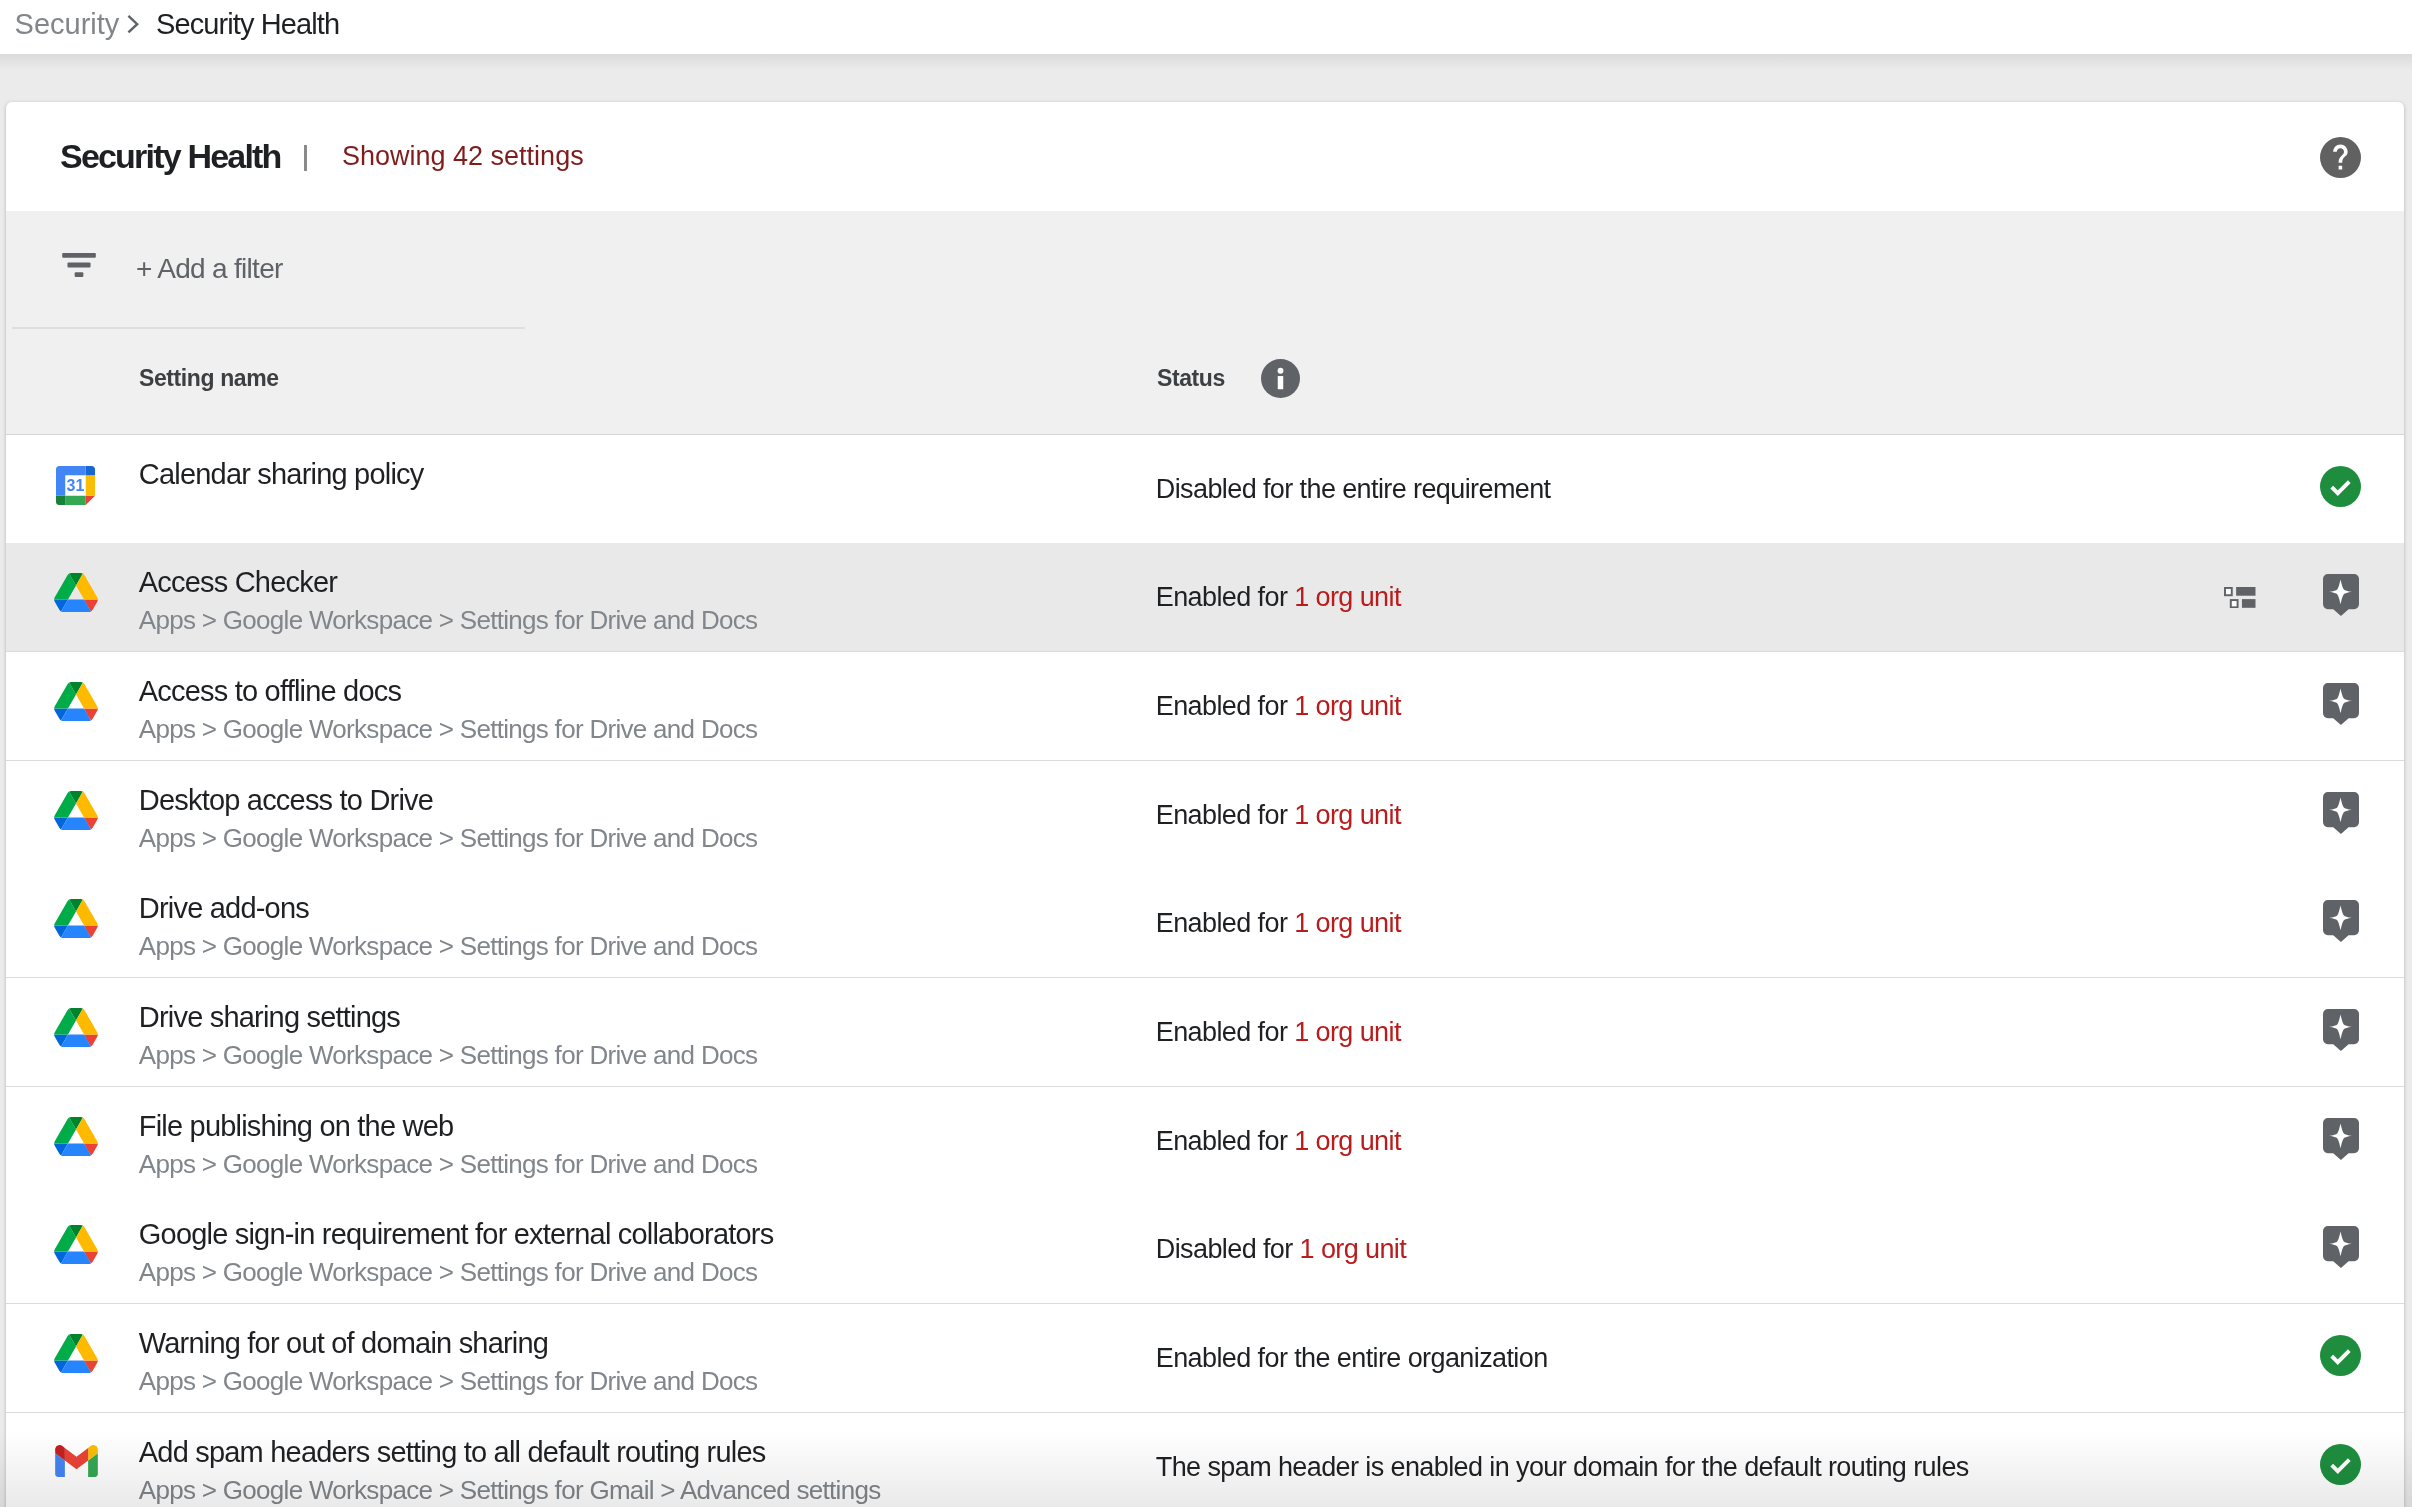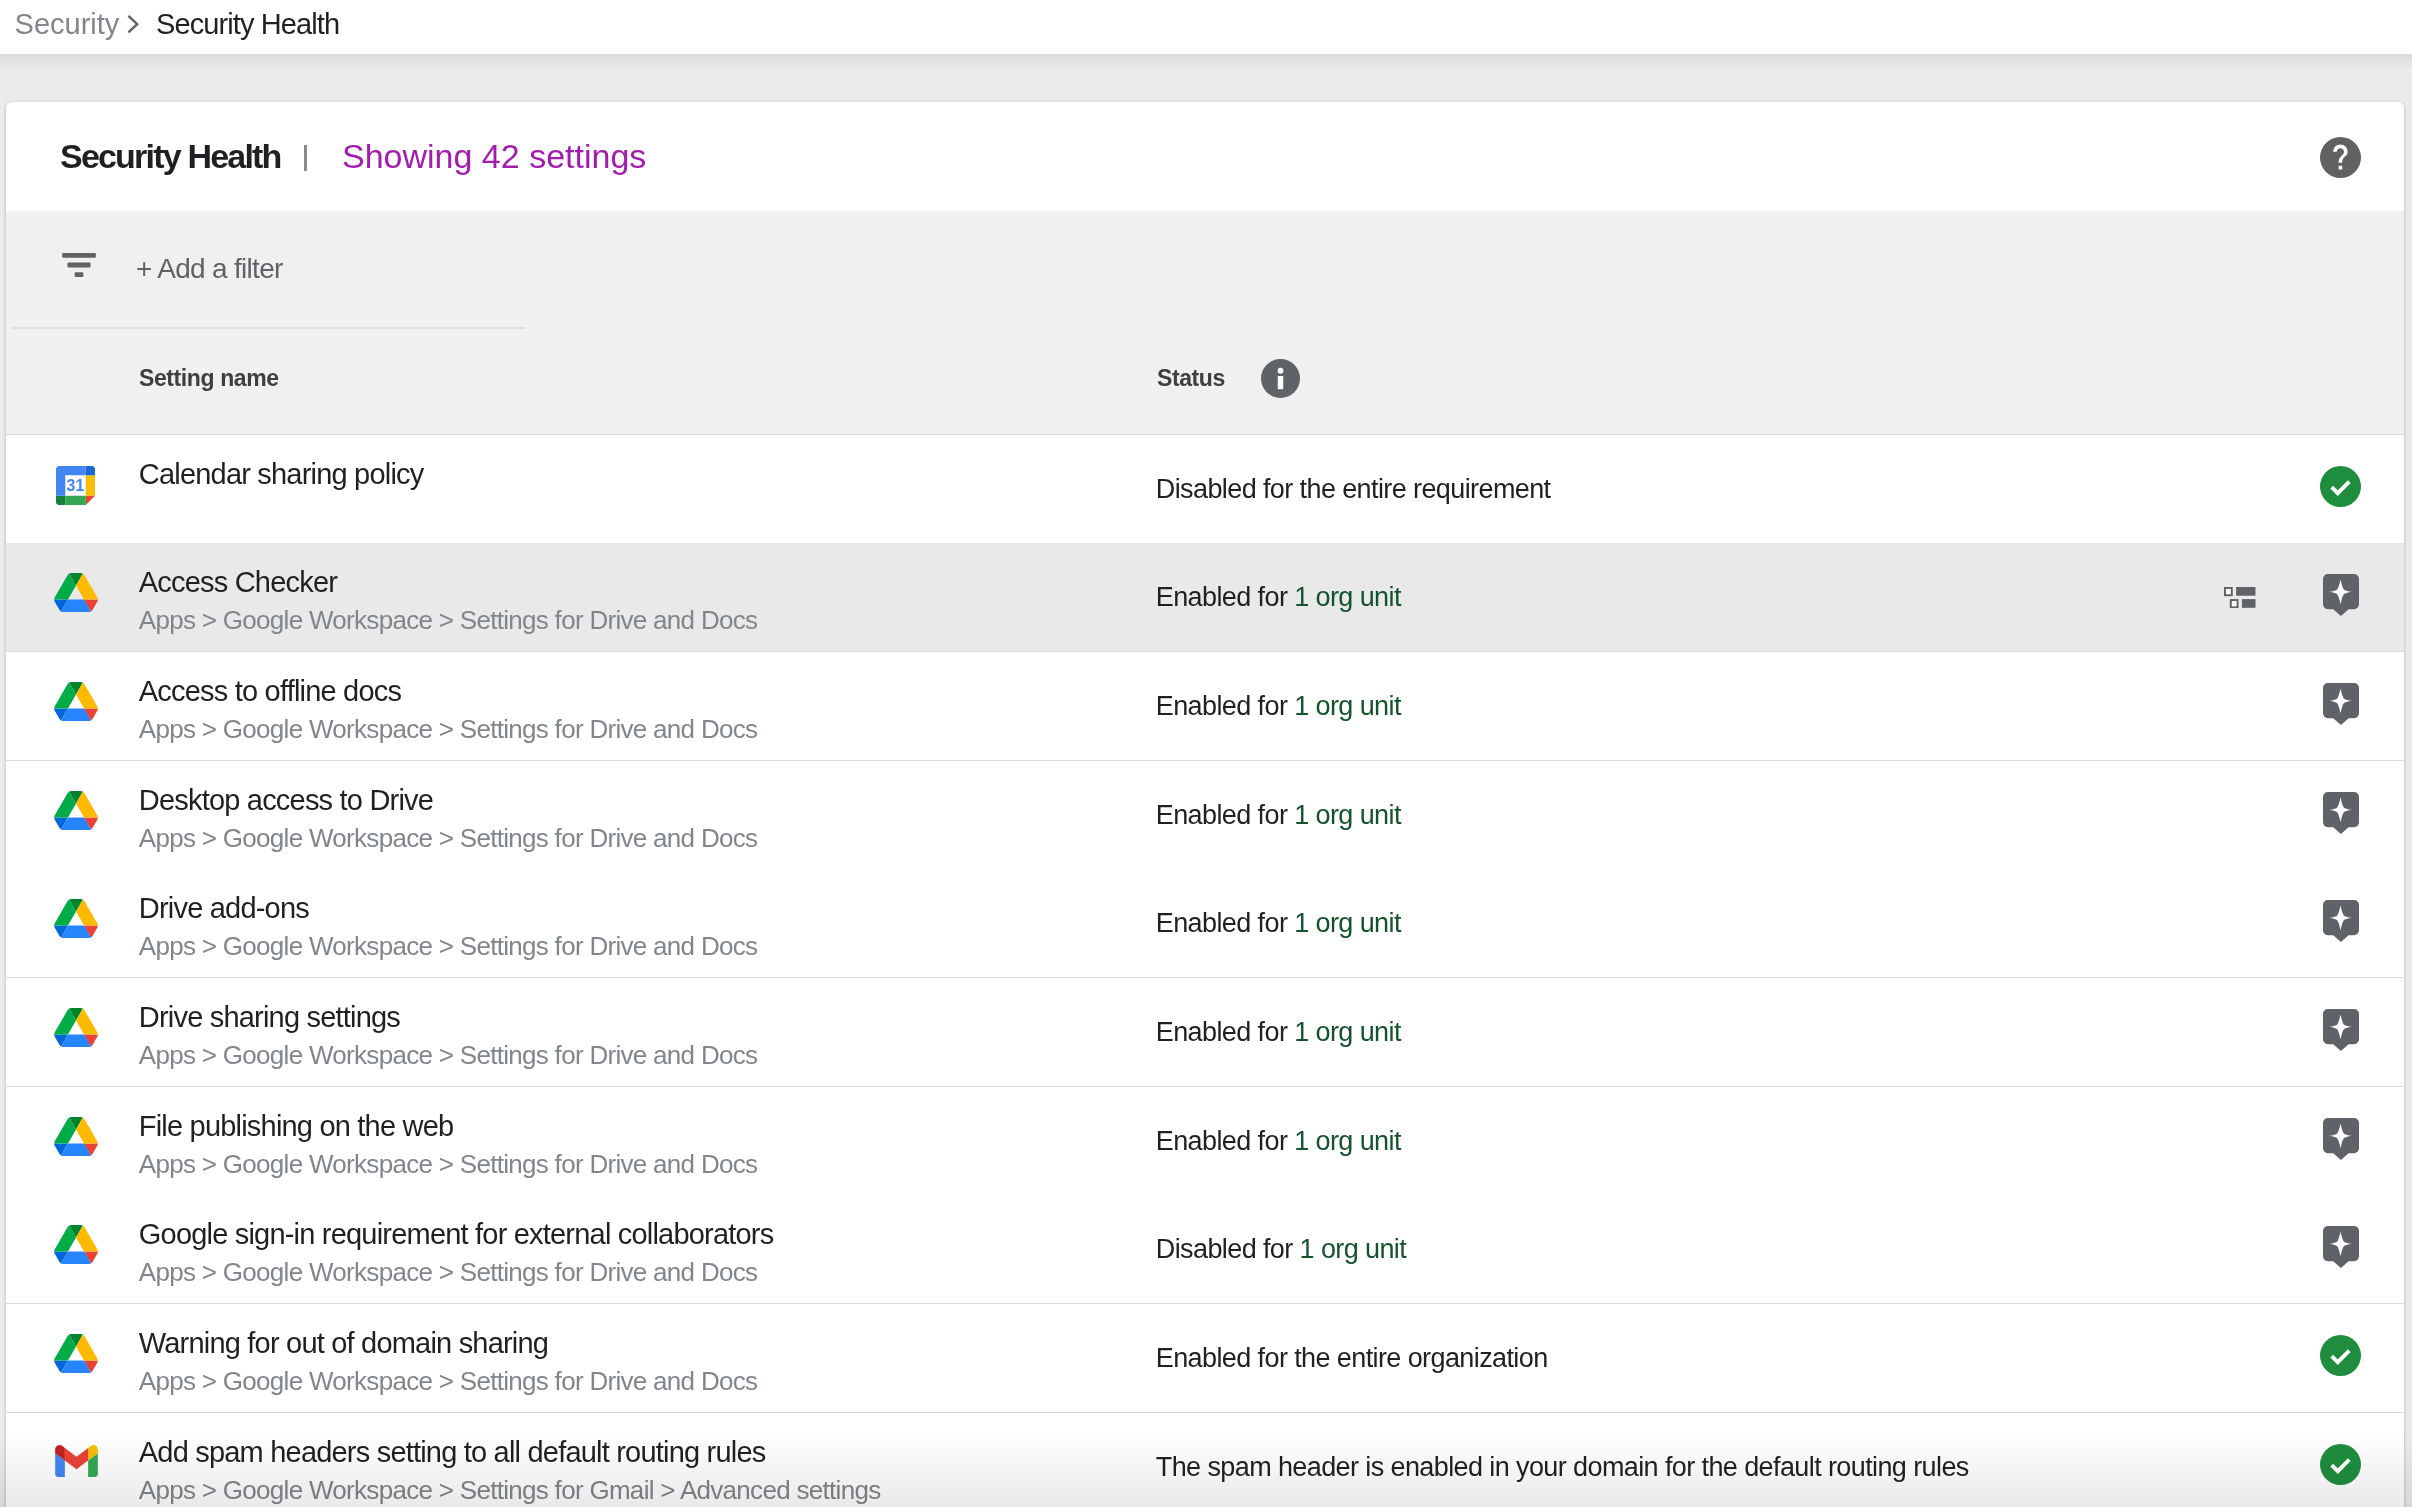--- a/index.html
+++ b/index.html
@@ -4,32 +4,32 @@
 html,body{width:2412px;height:1508px;overflow:hidden;}
 body{position:relative;background:#ebebeb;font-family:"Liberation Sans",sans-serif;-webkit-font-smoothing:antialiased;}
 .abs{position:absolute;}
 .topbar{position:absolute;left:0;top:0;width:2412px;height:54px;background:#fff;}
 .bc1{position:absolute;left:14.6px;top:1px;line-height:47px;font-size:29px;color:#80868b;}
 .bc2{position:absolute;left:156px;top:1px;line-height:47px;font-size:29px;letter-spacing:-0.9px;color:#1f2023;}
 .scrimtop{position:absolute;left:0;top:54px;width:2412px;height:15.5px;background:linear-gradient(to bottom,rgba(0,0,0,0.07),rgba(0,0,0,0));}
 .card{position:absolute;left:5.8px;top:102px;width:2398px;height:1406px;background:#fff;border-radius:5.8px 5.8px 0 0;box-shadow:0 1px 3.9px rgba(0,0,0,0.25);}
 .ttl{position:absolute;left:60px;top:102px;height:109px;line-height:109px;font-size:34px;font-weight:bold;letter-spacing:-1.8px;color:#1f2023;}
 .pipe{position:absolute;left:304px;top:145px;width:2.9px;height:26px;background:#8a8a8a;}
-.showing{position:absolute;left:342px;top:102px;height:79px;line-height:109px;font-size:34px;color:#a21caf;}
+.showing{position:absolute;left:342px;top:102px;height:79px;line-height:109px;font-size:27px;color:#7f1d1d;}
 .grayblk{position:absolute;left:5.8px;top:211px;width:2398px;height:224px;background:#f0f0f0;border-bottom:1.9px solid #d6d6d6;}
 .flt-underline{position:absolute;left:11.6px;top:327px;width:513px;height:1.9px;background:#dfdfdf;}
 .addfilter{position:absolute;left:136px;top:251px;font-size:28px;line-height:35px;letter-spacing:-0.7px;color:#5f6368;text-align:center;}
 .hdrlbl{position:absolute;top:359px;font-size:23px;line-height:39px;font-weight:bold;letter-spacing:-0.4px;color:#3c4043;}
 .row{position:absolute;left:5.8px;width:2398px;height:109px;background:#fff;border-bottom:1.9px solid #dbdbdb;}
 .row.sel{background:#e9e9e9;}
 .appicon{position:absolute;}
 .t1{position:absolute;left:133px;top:20.4px;font-size:29px;line-height:39px;letter-spacing:-0.8px;color:#1f2023;white-space:nowrap;}
 .t2{position:absolute;left:133px;top:58px;font-size:26px;line-height:39px;letter-spacing:-0.7px;color:#80868b;white-space:nowrap;}
 .st{position:absolute;left:1150px;top:35px;font-size:27px;line-height:39px;letter-spacing:-0.6px;color:#1f2023;white-space:nowrap;}
-.st .lnk{color:#14532d;}
+.st .lnk{color:#b91c1c;}
 .right1{position:absolute;left:2314px;}
 .right2{position:absolute;left:2218px;}
 .scrimbot{position:absolute;left:0;top:1430px;width:2412px;height:78px;background:linear-gradient(to bottom,rgba(0,0,0,0),rgba(0,0,0,0.085));}
 </style></head><body>
 <div class="card"></div>
 <div class="topbar"></div>
 <span class="bc1">Security</span>
 <svg class="abs" style="left:126px;top:13.6px" width="13.6" height="20.4" viewBox="0 0 14 21">
     <path d="M2.5 2 L11.5 10.5 L2.5 19" stroke="#5f6368" stroke-width="2.5" fill="none"></path>
   </svg>

